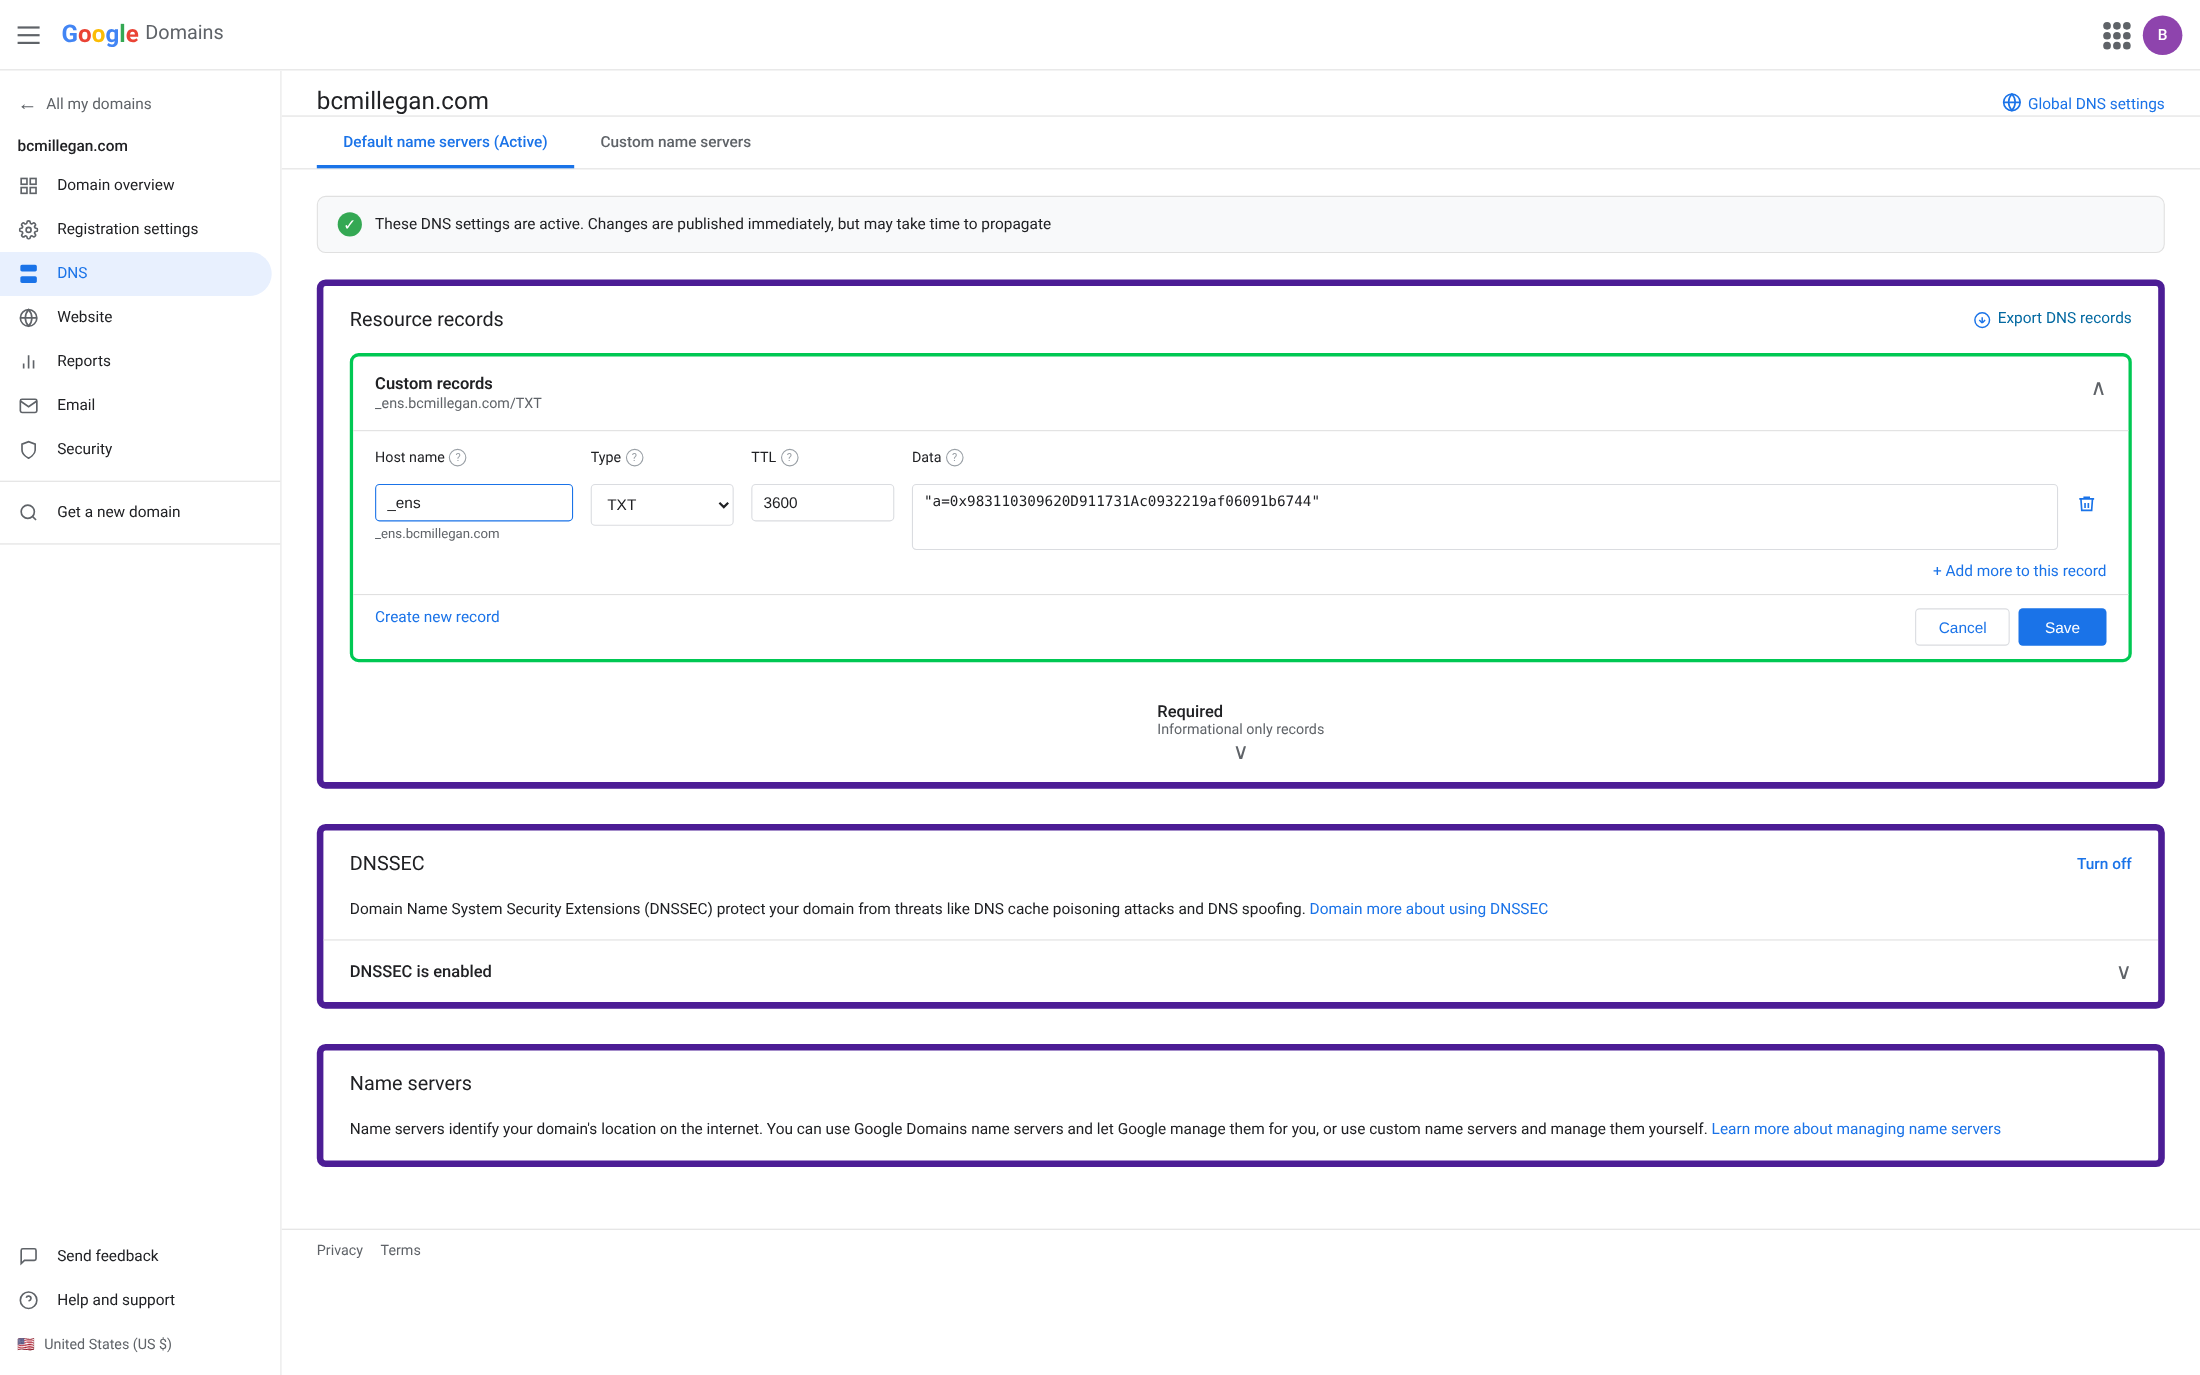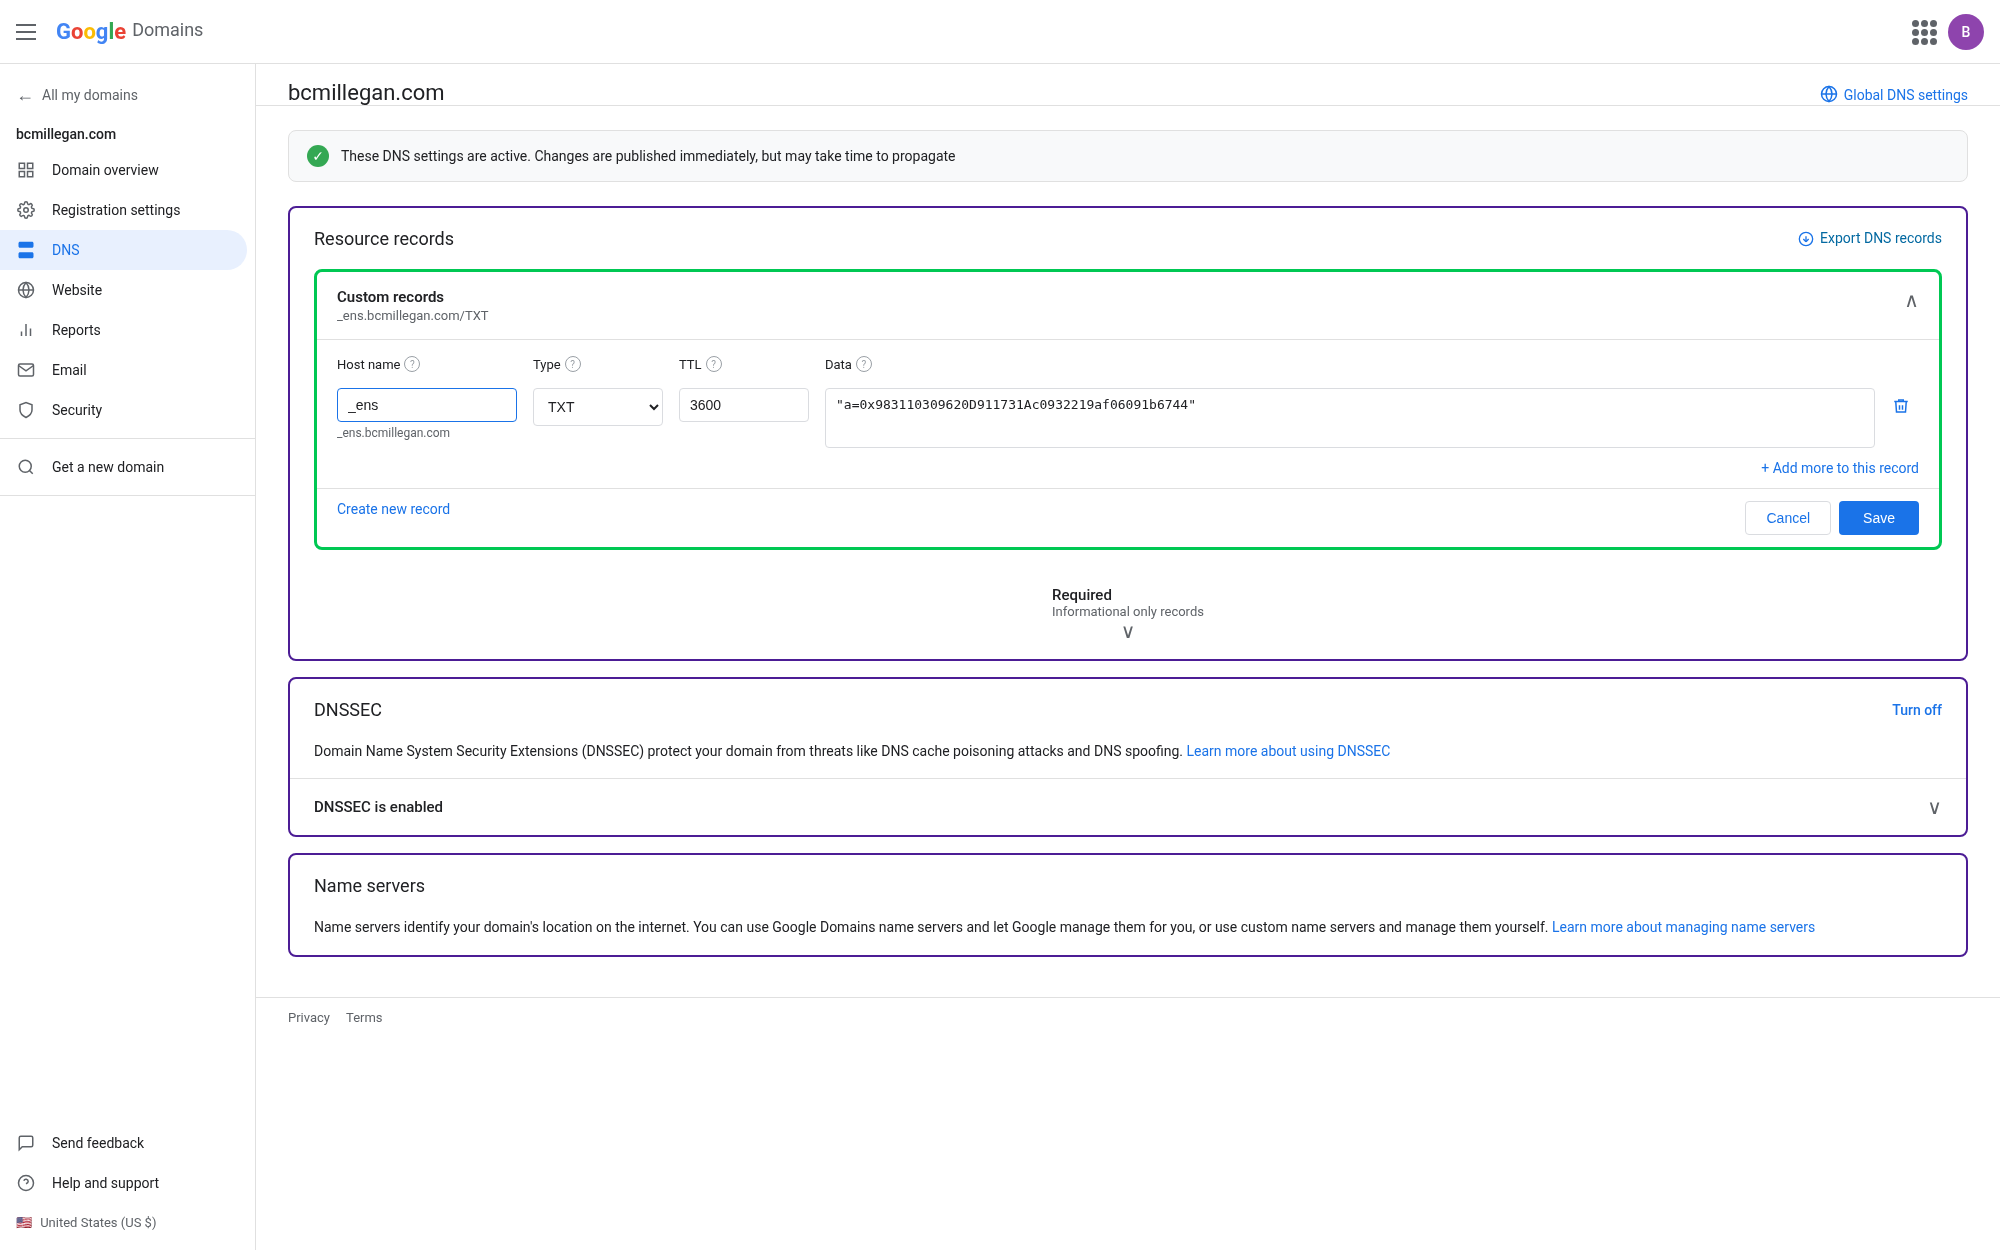--- a/index.html
+++ b/index.html
@@ -51,21 +51,21 @@
     .tab.active { color: #1a73e8; border-bottom: 3px solid #1a73e8; }
 
     .content-area { padding: 24px 32px; }
 
     
     .notice-banner { display: flex; align-items: center; gap: 12px; background: #f8f9fa; border: 1px solid #e0e0e0; border-radius: 8px; padding: 14px 18px; margin-bottom: 24px; }
     .check-icon { width: 22px; height: 22px; border-radius: 50%; background: #34A853; display: flex; align-items: center; justify-content: center; color: white; font-size: 14px; flex-shrink: 0; }
     .notice-text { font-size: 14px; color: #202124; }
 
     
-    .section-card { border: 2px solid #4c1d95; border-radius: 8px; margin-bottom: 16px; overflow: hidden; }
+    .section-card { border: 6px solid #4c1d95; border-radius: 8px; margin-bottom: 32px; overflow: hidden; }
     .section-header { display: flex; align-items: center; justify-content: space-between; padding: 20px 24px; }
     .section-title { font-size: 18px; color: #202124; font-weight: 400; }
     .section-subtitle { font-size: 14px; color: #5f6368; padding: 0 24px 16px; }
     .section-subtitle a { color: #1a73e8; text-decoration: none; }
     .export-link { display: flex; align-items: center; gap: 6px; color: #0369a1; font-size: 14px; cursor: pointer; text-decoration: none; }
 
     
     .custom-records-box { border: 3px solid #00c853; border-radius: 8px; margin: 0 24px 20px; padding: 0; }
     .cr-header { display: flex; align-items: flex-start; justify-content: space-between; padding: 16px 20px; }
     .cr-title-block { }
@@ -287,20 +287,24 @@
           <svg width="18" height="18" viewBox="0 0 24 24" fill="none" stroke="#1a73e8" stroke-width="2">
               <circle cx="12" cy="12" r="10"></circle>
               <line x1="2" y1="12" x2="22" y2="12"></line>
               <path d="M12 2a15.3 15.3 0 0 1 4 10 15.3 15.3 0 0 1-4 10 15.3 15.3 0 0 1-4-10 15.3 15.3 0 0 1 4-10z"></path>
             </svg>
         </span>
         <span>Global DNS settings</span>
       </a>
     </div>
 
+    <div class="tabs">
+      <div class="tab active">Default name servers (Active)</div>
+      <div class="tab">Custom name servers</div>
+    </div>
 
     <div class="content-area">
 
       <div class="notice-banner">
         <div class="check-icon">✓</div>
         <span class="notice-text">These DNS settings are active. Changes are published immediately, but may take time to propagate</span>
       </div>
 
       <div class="section-card">
         <div class="section-header">
@@ -397,21 +401,21 @@
         </div>
       </div>
 
       <div class="section-card">
         <div class="dnssec-header">
           <span class="section-title">DNSSEC</span>
           <a class="turn-off-link" href="#">Turn off</a>
         </div>
         <div class="dnssec-text">
           <span>Domain Name System Security Extensions (DNSSEC) protect your domain from threats like DNS cache poisoning attacks and DNS spoofing.</span>
-          <a href="#"> <span>Learn more about using DNSSEC</span></a>
+          <a href="#"> <span>Domain more about using DNSSEC</span></a>
         </div>
         <hr style="border:none;border-top:1px solid #e0e0e0;">
         <div class="dnssec-enabled">
           <span class="dnssec-enabled-text">DNSSEC is enabled</span>
           <span class="chevron-down">∨</span>
         </div>
       </div>
 
       <div class="section-card">
         <div class="section-header">

